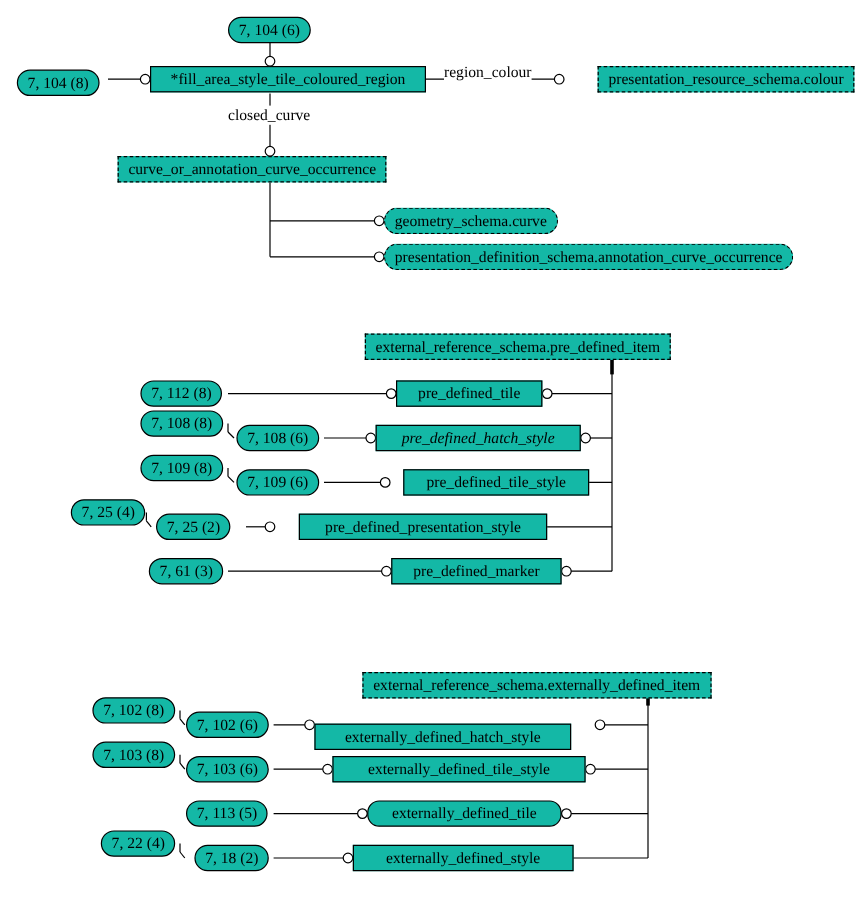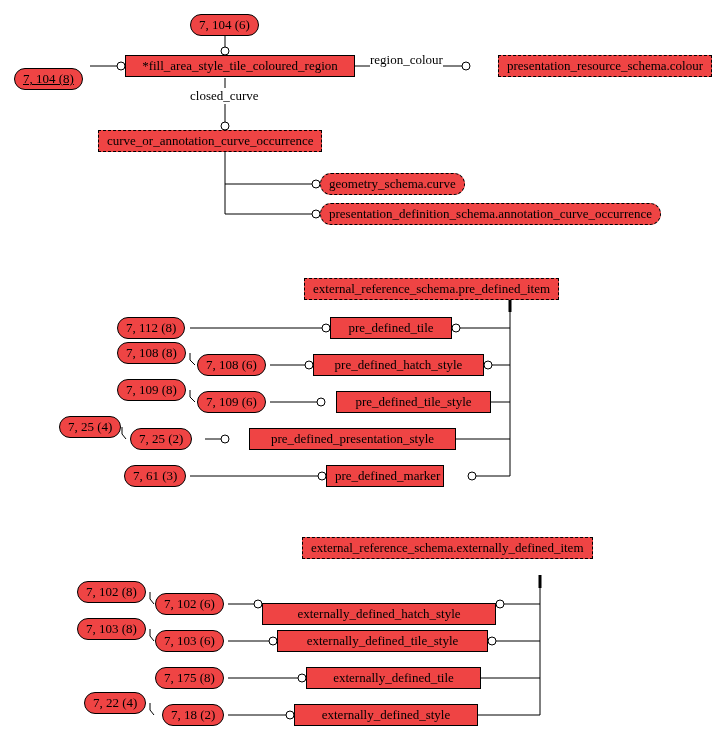--- a/index.html
+++ b/index.html
@@ -10,21 +10,21 @@
     font-family: "Times New Roman", serif;
     font-size: 13px;
     color: #000;
     width: 718px;
     height: 753px;
     position: relative;
   }
   .node {
     position: absolute;
     border: 1px solid #000;
-    background: #ef4444;
+    background: #14b8a6;
     padding: 2px 8px;
     text-align: center;
     white-space: nowrap;
   }
   .rounded {
     border-radius: 12px;
   }
   .dashed {
     border-style: dashed;
   }
@@ -70,21 +70,21 @@
   <line x1="225" y1="152" x2="225" y2="214"></line>
 
   <line x1="225" y1="184" x2="320" y2="184"></line>
   <circle cx="316" cy="184" r="4"></circle>
 
   <line x1="225" y1="214" x2="320" y2="214"></line>
   <circle cx="316" cy="214" r="4"></circle>
 </svg>
 
 <div class="node rounded" style="left:190px; top:14px;">7, 104 (6)</div>
-<div class="node rounded" style="left:14px; top:68px;text-decoration:underline;">7, 104 (8)</div>
+<div class="node rounded" style="left:14px; top:58px;">7, 104 (8)</div>
 <div class="node" style="left:125px; top:55px; width:230px;">*fill_area_style_tile_coloured_region</div>
 <div class="label" style="left:370px; top:52px;">region_colour</div>
 <div class="node dashed" style="left:470px; top:55px;margin-left:28px;">presentation_resource_schema.colour</div>
 
 <div class="label" style="left:190px; top:88px;">closed_curve</div>
 <div class="node dashed" style="left:98px; top:130px;">curve_or_annotation_curve_occurrence</div>
 <div class="node dashed rounded" style="left:320px; top:173px;">geometry_schema.curve</div>
 <div class="node dashed rounded" style="left:320px; top:203px;">presentation_definition_schema.annotation_curve_occurrence</div>
 
 <svg width="718" height="753">
@@ -126,32 +126,32 @@
     <circle cx="322" cy="476" r="4"></circle>
 </svg>
 
 <div class="node dashed" style="left:304px; top:278px;">external_reference_schema.pre_defined_item</div>
 
 <div class="node rounded" style="left:117px; top:317px;">7, 112 (8)</div>
 <div class="node" style="left:330px; top:317px; width:122px;">pre_defined_tile</div>
 
 <div class="node rounded" style="left:117px; top:342px;">7, 108 (8)</div>
 <div class="node rounded" style="left:197px; top:354px;">7, 108 (6)</div>
-<div class="node" style="left:313px; top:354px; width:171px;">pre_defined_hatch_style</div>
+<div class="node" style="left:313px; top:354px; width:171px;font-style:italic;">pre_defined_hatch_style</div>
 
 <div class="node rounded" style="left:117px; top:379px;">7, 109 (8)</div>
 <div class="node rounded" style="left:197px; top:391px;">7, 109 (6)</div>
 <div class="node" style="left:336px; top:391px; width:155px;">pre_defined_tile_style</div>
 
 <div class="node rounded" style="left:59px; top:416px;">7, 25 (4)</div>
 <div class="node rounded" style="left:130px; top:428px;">7, 25 (2)</div>
 <div class="node" style="left:229px; top:428px; width:207px;margin-left:20px;">pre_defined_presentation_style</div>
 
 <div class="node rounded" style="left:124px; top:465px;">7, 61 (3)</div>
-<div class="node" style="left:326px; top:465px; width:118px;text-align:center;">pre_defined_marker</div>
+<div class="node" style="left:326px; top:465px; width:142px;text-align:center;">pre_defined_marker</div>
 
 <svg width="718" height="753">
   <line x1="540" y1="575" x2="540" y2="715"></line>
   <line x1="540" y1="575" x2="540" y2="588" style="stroke-width:3"></line>
 
   <line x1="540" y1="604" x2="496" y2="604"></line>
     <circle cx="500" cy="604" r="4"></circle>
   <line x1="262" y1="604" x2="228" y2="604"></line>
     <circle cx="258" cy="604" r="4"></circle>
   <line x1="154" y1="604" x2="150" y2="599"></line>
@@ -170,28 +170,28 @@
     <circle cx="302" cy="678" r="4"></circle>
 
   <line x1="540" y1="715" x2="464" y2="715"></line>
     <circle cx="468" cy="715" r="4"></circle>
   <line x1="294" y1="715" x2="228" y2="715"></line>
     <circle cx="290" cy="715" r="4"></circle>
   <line x1="154" y1="715" x2="150" y2="710"></line>
     <line x1="150" y1="710" x2="150" y2="703"></line>
 </svg>
 
-<div class="node dashed" style="left:302px; top:537px;">external_reference_schema.externally_defined_item</div>
+<div class="node dashed" style="left:302px; top:560px;">external_reference_schema.externally_defined_item</div>
 
 <div class="node rounded" style="left:77px; top:581px;">7, 102 (8)</div>
 <div class="node rounded" style="left:155px; top:593px;">7, 102 (6)</div>
-<div class="node" style="left:262px; top:603px; width:234px;">externally_defined_hatch_style</div>
+<div class="node" style="left:262px; top:603px; width:214px;">externally_defined_hatch_style</div>
 
 <div class="node rounded" style="left:77px; top:618px;">7, 103 (8)</div>
 <div class="node rounded" style="left:155px; top:630px;">7, 103 (6)</div>
 <div class="node" style="left:277px; top:630px; width:211px;">externally_defined_tile_style</div>
 
-<div class="node rounded" style="left:155px; top:667px;">7, 175 (8)</div>
-<div class="node" style="left:306px; top:667px; width:175px;">externally_defined_tile</div>
+<div class="node rounded" style="left:155px; top:667px;">7, 113 (5)</div>
+<div class="node" style="left:306px; top:667px; width:162px;border-radius:10px;">externally_defined_tile</div>
 
 <div class="node rounded" style="left:84px; top:692px;">7, 22 (4)</div>
 <div class="node rounded" style="left:162px; top:704px;">7, 18 (2)</div>
 <div class="node" style="left:294px; top:704px; width:184px;">externally_defined_style</div>
 
 </body></html>

